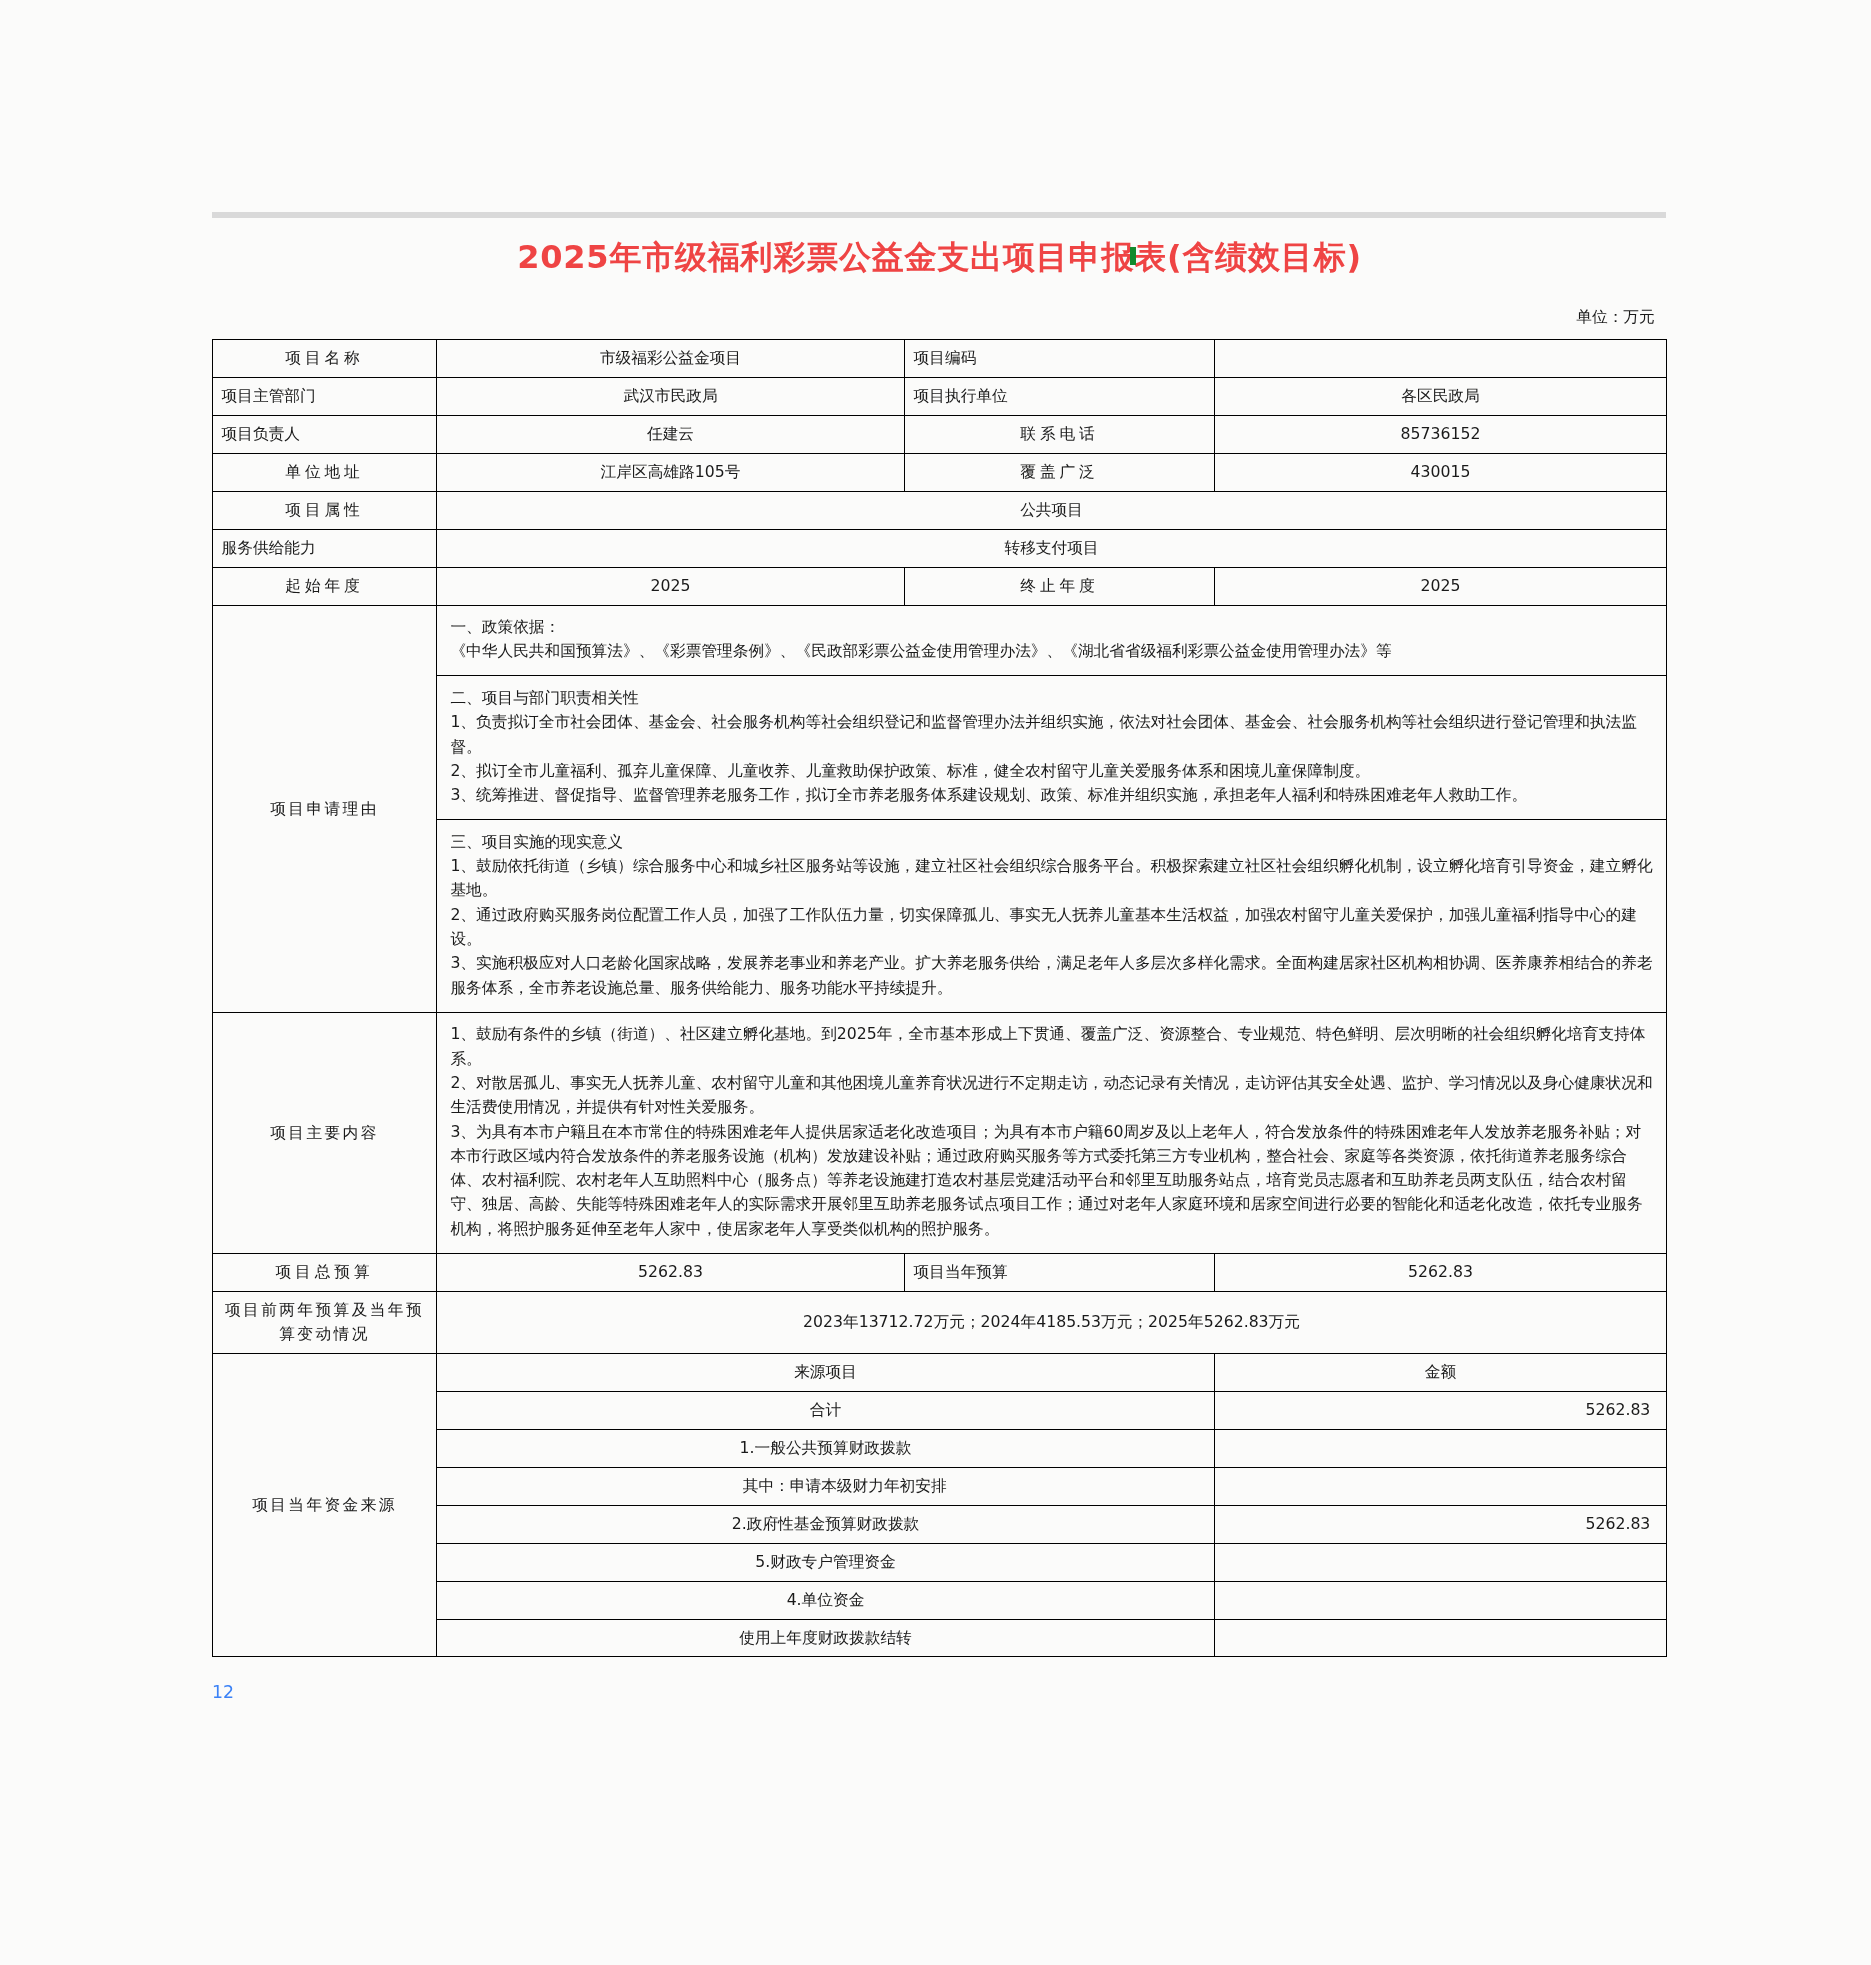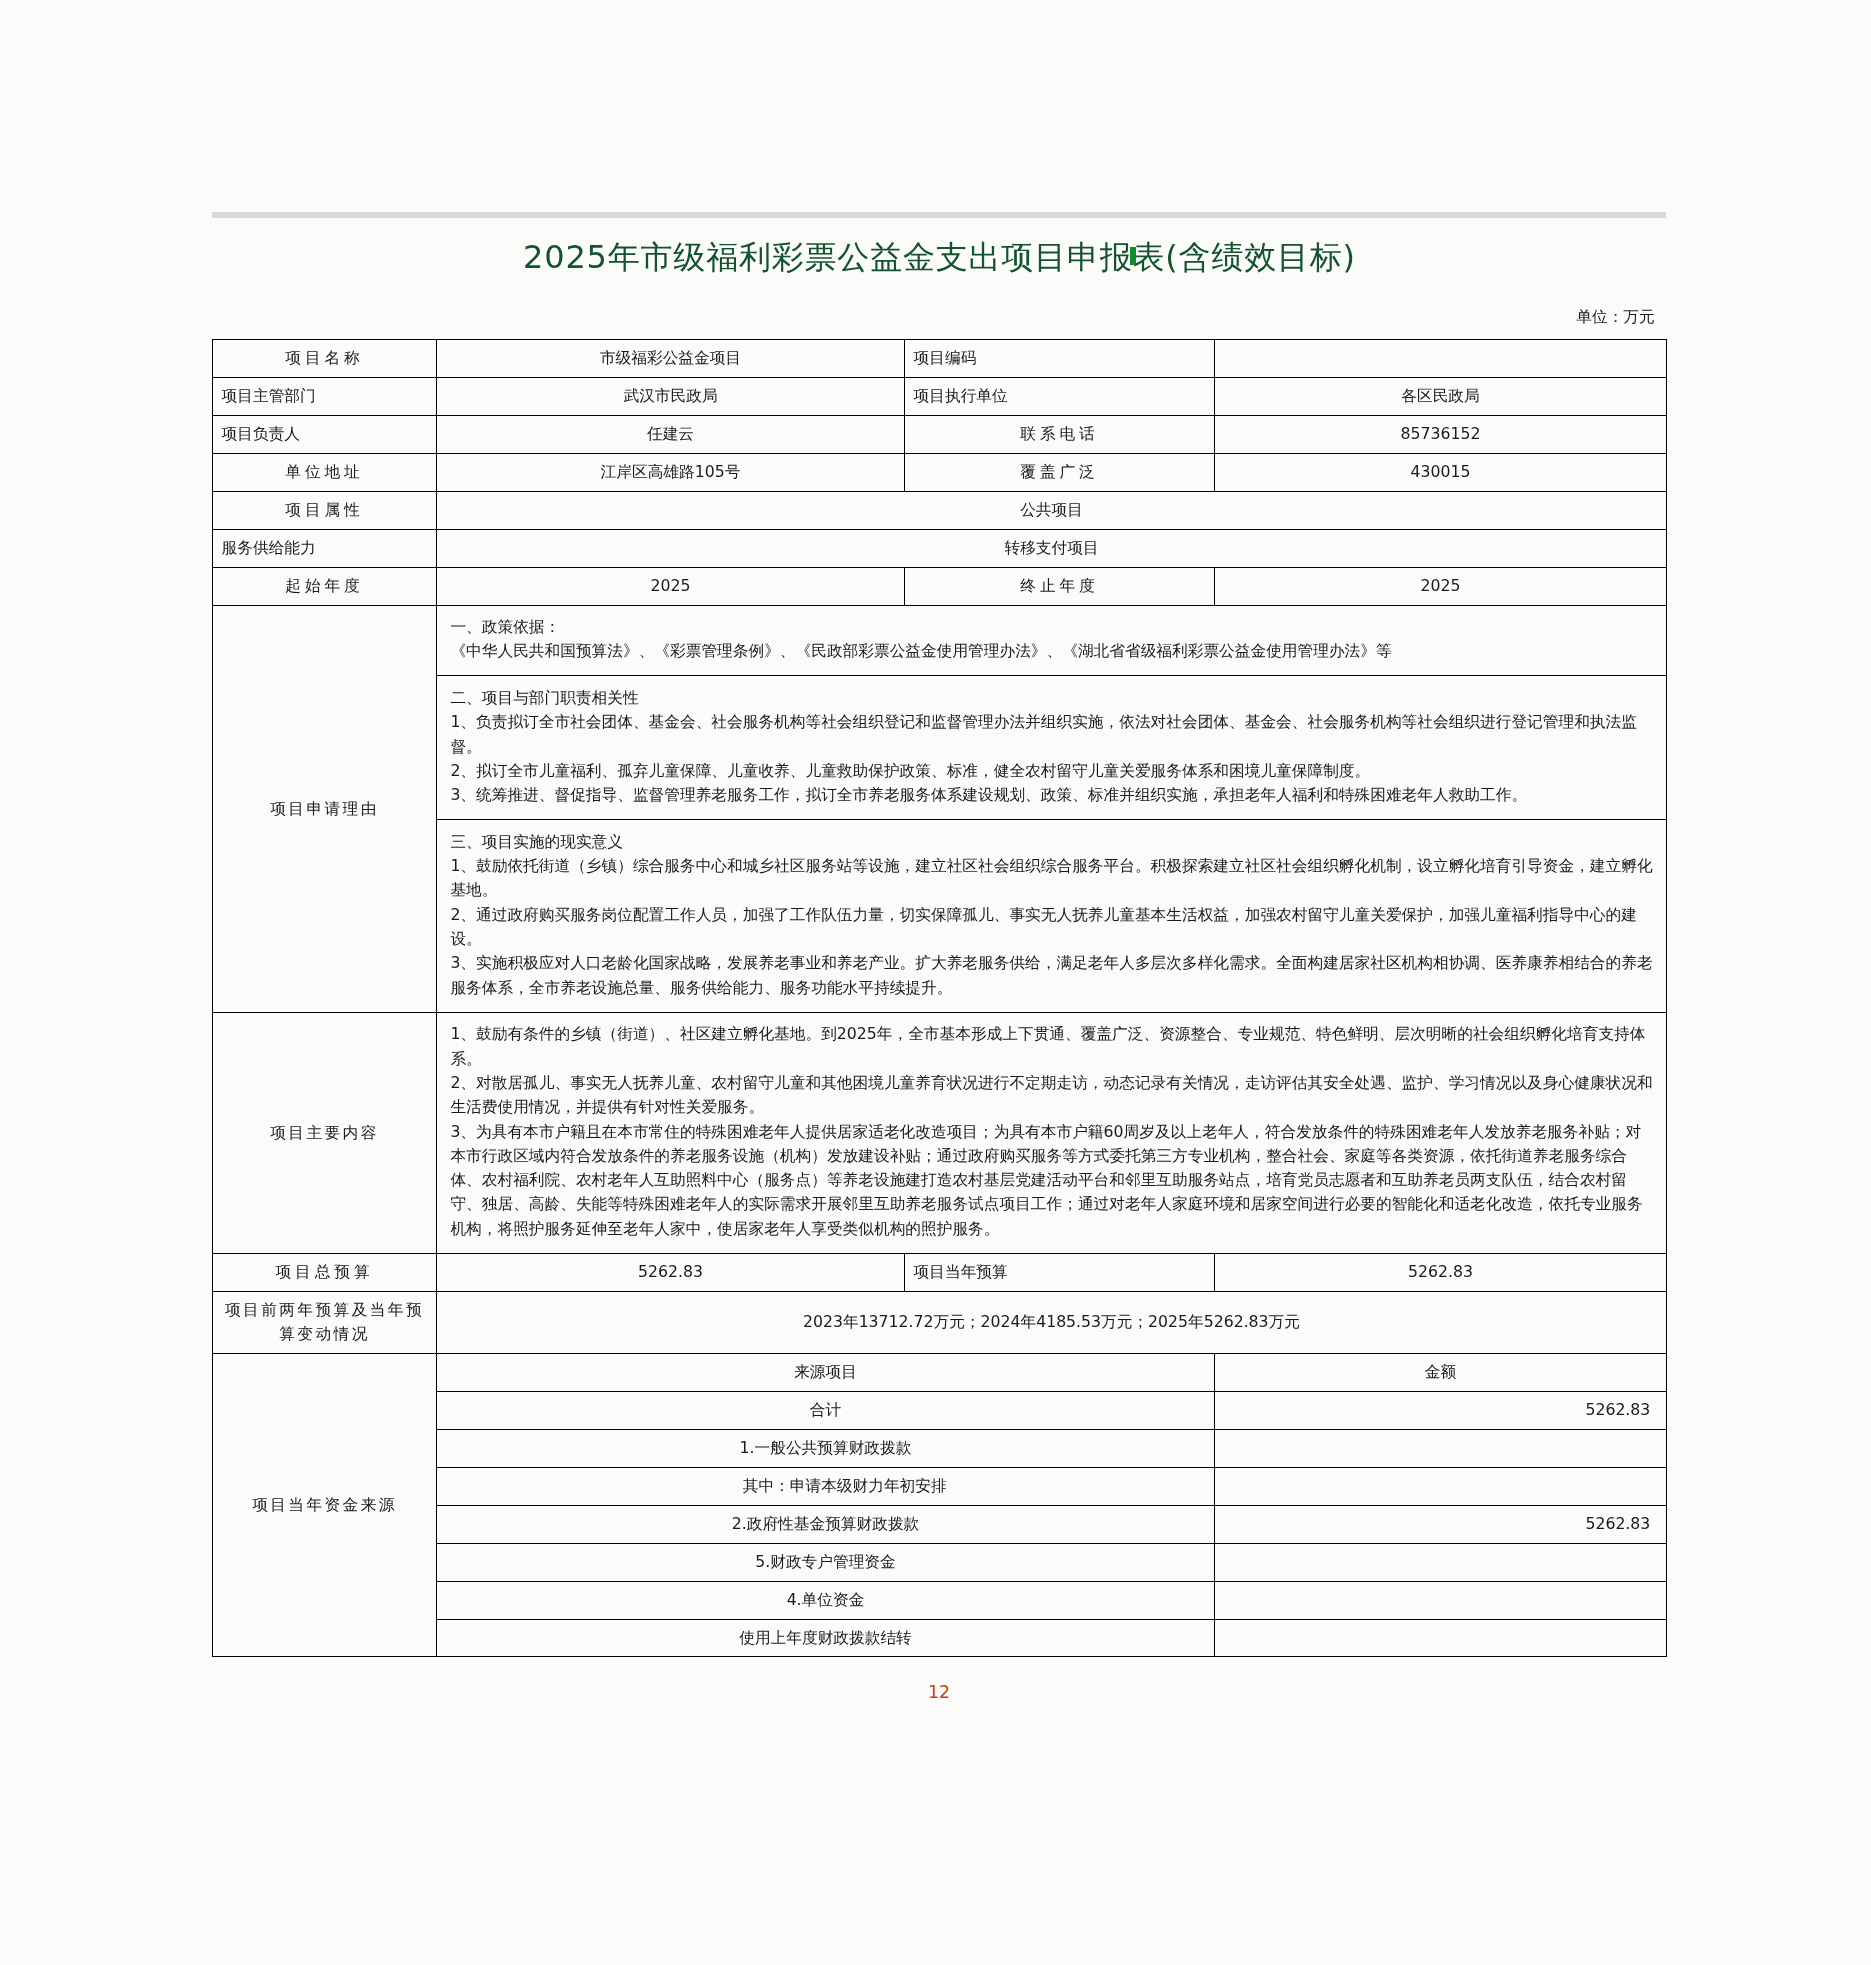--- a/index.html
+++ b/index.html
@@ -33,23 +33,23 @@
     word-break:break-all;
     background:#fbfbfa;
   }
   .title-cell{
     border:none !important;
     text-align:center;
     padding:15.7px 0 18px 0 !important;
   }
   .title-text{
     font-size:32px;
-    font-weight:normal;
+    font-weight:bold;
     letter-spacing:0.8px;
-    color:#14532d;
+    color:#ef4444;
   }
   .unit-cell{
     border:none !important;
     text-align:right;
     padding:3.9px 11.8px 10.2px 0 !important;
     font-size:16.5px;
     margin-top:48px;
   }
   .label{text-align:center;letter-spacing:3.9px;}
   .label-nospace{text-align:left;}
@@ -62,23 +62,22 @@
     line-height:1.68;
     font-size:15.7px;
   }
   .vlabel{
     text-align:center;
     letter-spacing:2.4px;
   }
   .srch{text-align:center;font-size:16.5px;}
   .pagenum{
     width:1454px;
-    text-align:center;
     font-size:17.3px;
-    color:#c2410c;
+    color:#3b82f6;
     padding:25px 0 15.7px 0;
   }
   .greenmark{
     position:absolute;
     width:5.5px;height:18px;
     background:#138a2d;
   }
   .gm1{left:1130px;top:247px;}
   .sep-line{height:5.5px;background:#d9d9d9;width:1454px;}
 </style>

